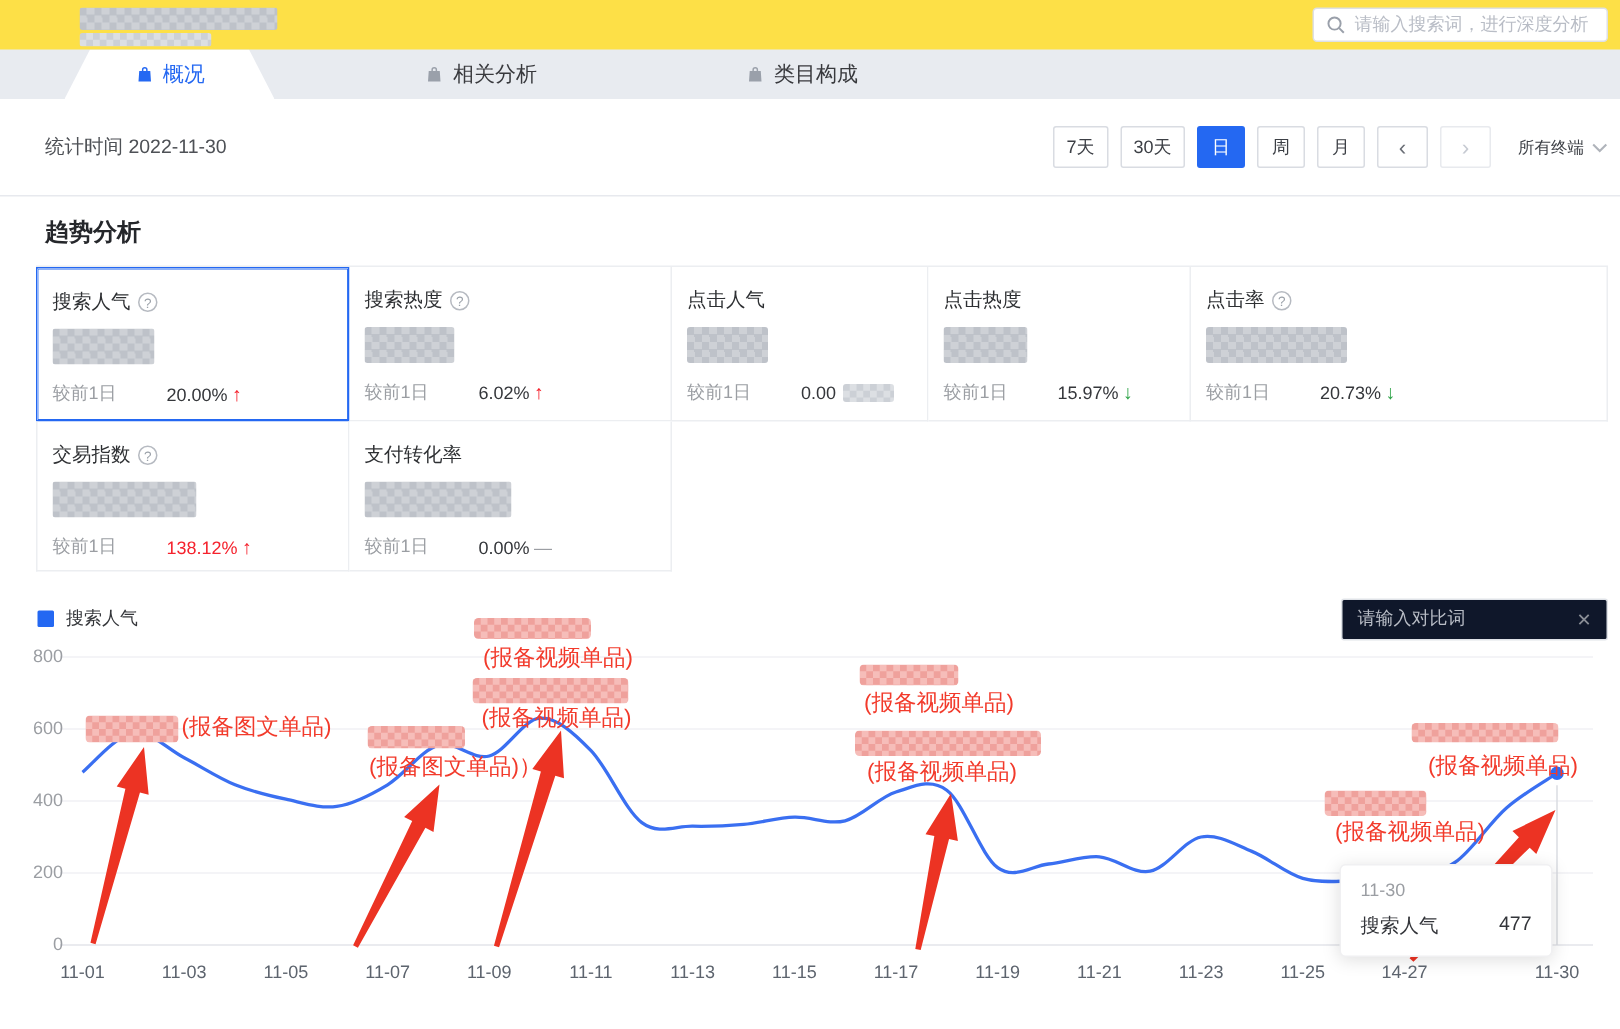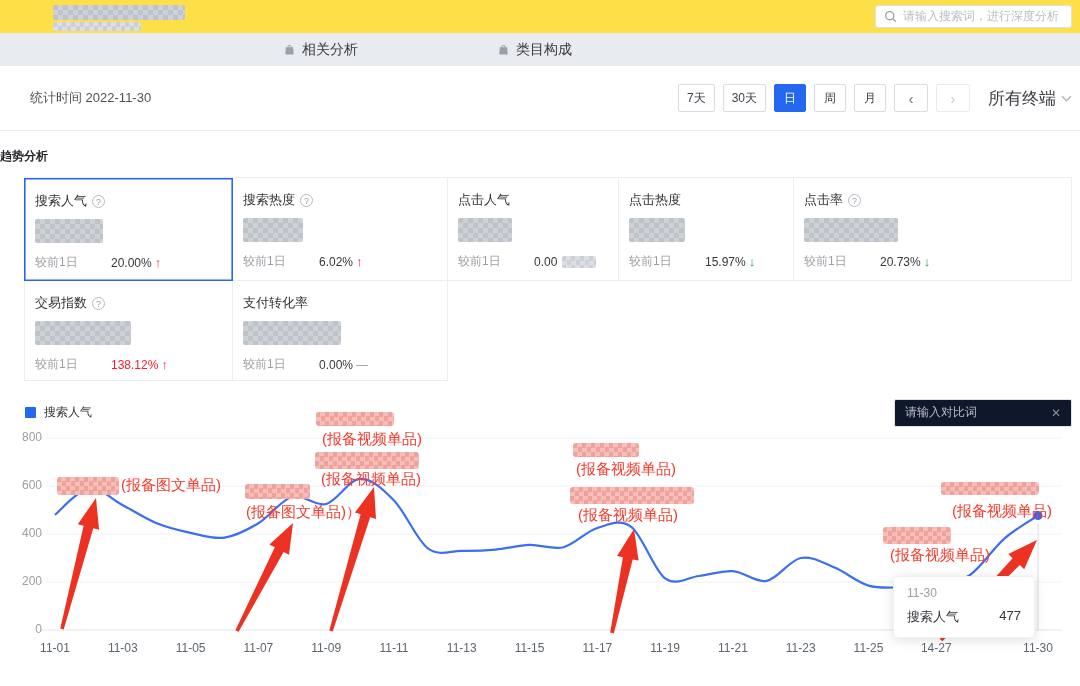--- a/index.html
+++ b/index.html
@@ -23,23 +23,23 @@
   .tab.active{background:#fff;color:#2468f2;justify-content:center;}
   .tab.active .bagicon{color:#2468f2;}
   
   .toolbar{position:relative;height:64px;background:#fff;display:flex;align-items:center;justify-content:space-between;padding:0 8px 0 30px;box-sizing:border-box;}
   .stat-time{font-size:13px;color:#4e5156;}
   .tb-right{display:flex;align-items:center;gap:8px;}
   .btn{min-width:14px;height:26px;border:1px solid #d9dce2;border-radius:2px;background:#fff;color:#3c3f45;font-size:12px;display:flex;align-items:center;justify-content:center;padding:0 8px;cursor:pointer;}
   .btn.active{background:#2468f2;border-color:#2468f2;color:#fff;}
   .btn.nav{font-size:15px;color:#6a6e76;padding:0 9px;}
   .btn.nav.disabled{color:#c6cad2;border-color:#e8eaee;cursor:default;}
-  .terminal{margin-left:10px;font-size:17px;color:#3c3f45;display:flex;align-items:center;gap:5px;cursor:pointer;}
+  .terminal{margin-left:10px;font-size:11px;color:#3c3f45;display:flex;align-items:center;gap:5px;cursor:pointer;}
   .divider{height:1px;background:#e7e9ee;}
-  .section-title{height:46px;line-height:50px;font-size:12px;font-weight:700;color:#25272b;}
+  .section-title{height:46px;line-height:50px;padding-left:30px;font-size:16px;font-weight:700;color:#25272b;}
   
   .cards{margin-left:24px;width:1048px;border-top:1px solid #eceef1;font-size:12px;}
   .crow{display:flex;}
   .card{position:relative;box-sizing:border-box;border-right:1px solid #eceef1;border-bottom:1px solid #eceef1;height:103px;padding:13px 10px 0 10px;cursor:pointer;background:#fff;}
   .crow.r2 .card{height:100px;}
   .card.first{border-left:1px solid #eceef1;}
   .card.selected{border:1px solid #2468f2;box-shadow:inset 0 0 0 .6px #2468f2;}
   .card .ct{display:flex;align-items:center;gap:5px;font-size:13px;color:#2e3033;}
   .q{width:13px;height:13px;border-radius:50%;border:1px solid #b6bac1;color:#9aa0a8;font-size:9px;line-height:13px;text-align:center;box-sizing:border-box;}
   .cval{height:24px;margin-top:9px;}
@@ -81,20 +81,28 @@
       </div>
       <div class="searchbox">
         <svg width="13" height="13" viewBox="0 0 16 16">
             <circle cx="7" cy="7" r="5" fill="none" stroke="#9aa0aa" stroke-width="1.6"></circle>
             <line x1="10.8" y1="10.8" x2="14.6" y2="14.6" stroke="#9aa0aa" stroke-width="1.6"></line>
           </svg>
         <span class="ph">请输入搜索词，进行深度分析</span>
       </div>
     </div>
     <div class="tabstrip" id="tabstrip">
+        <div class="tab active" style="left: 43px; width: 140px; clip-path: polygon(0px 100%, 17px 0px, calc(100% - 17px) 0px, 100% 100%);">
+          <span class="bagicon">
+            <svg width="13" height="13" viewBox="0 0 24 24">
+              <path d="M8.5 8V6.5a3.5 3.5 0 0 1 7 0V8h3.3l.9 13H4.3l.9-13h3.3zm1.8 0h3.4V6.5a1.7 1.7 0 0 0-3.4 0V8z" fill="currentColor"></path>
+            </svg>
+          </span>
+          <span>概况</span>
+        </div>
         <div class="tab" style="left: 283px;">
           <span class="bagicon">
             <svg width="13" height="13" viewBox="0 0 24 24">
               <path d="M8.5 8V6.5a3.5 3.5 0 0 1 7 0V8h3.3l.9 13H4.3l.9-13h3.3zm1.8 0h3.4V6.5a1.7 1.7 0 0 0-3.4 0V8z" fill="currentColor"></path>
             </svg>
           </span>
           <span>相关分析</span>
         </div>
         <div class="tab" style="left: 497px;">
           <span class="bagicon">

